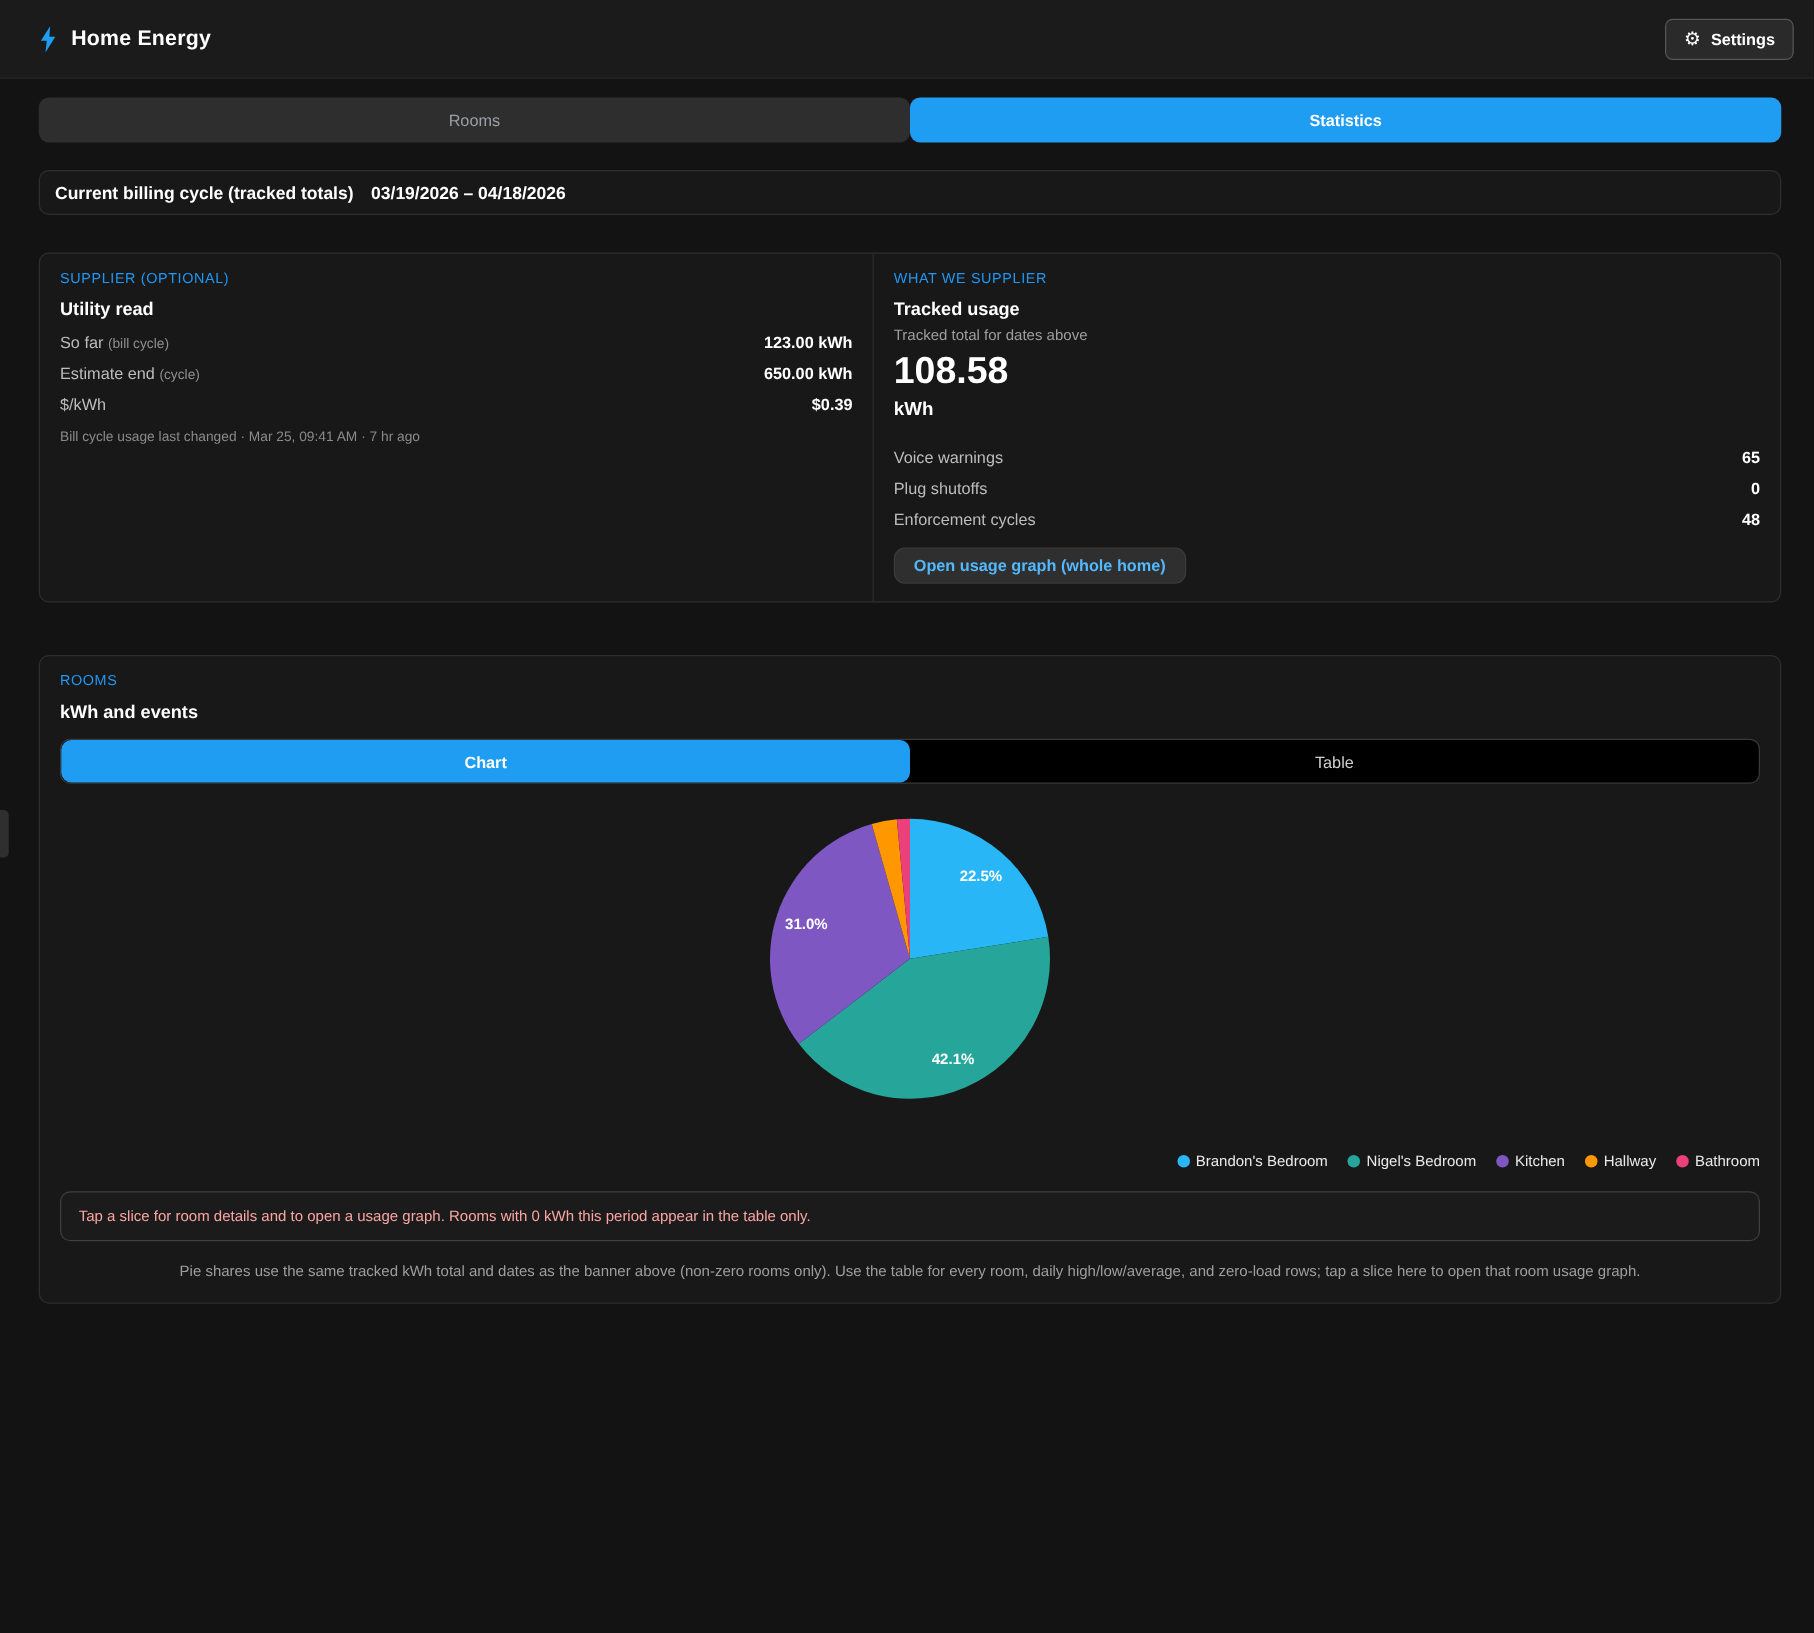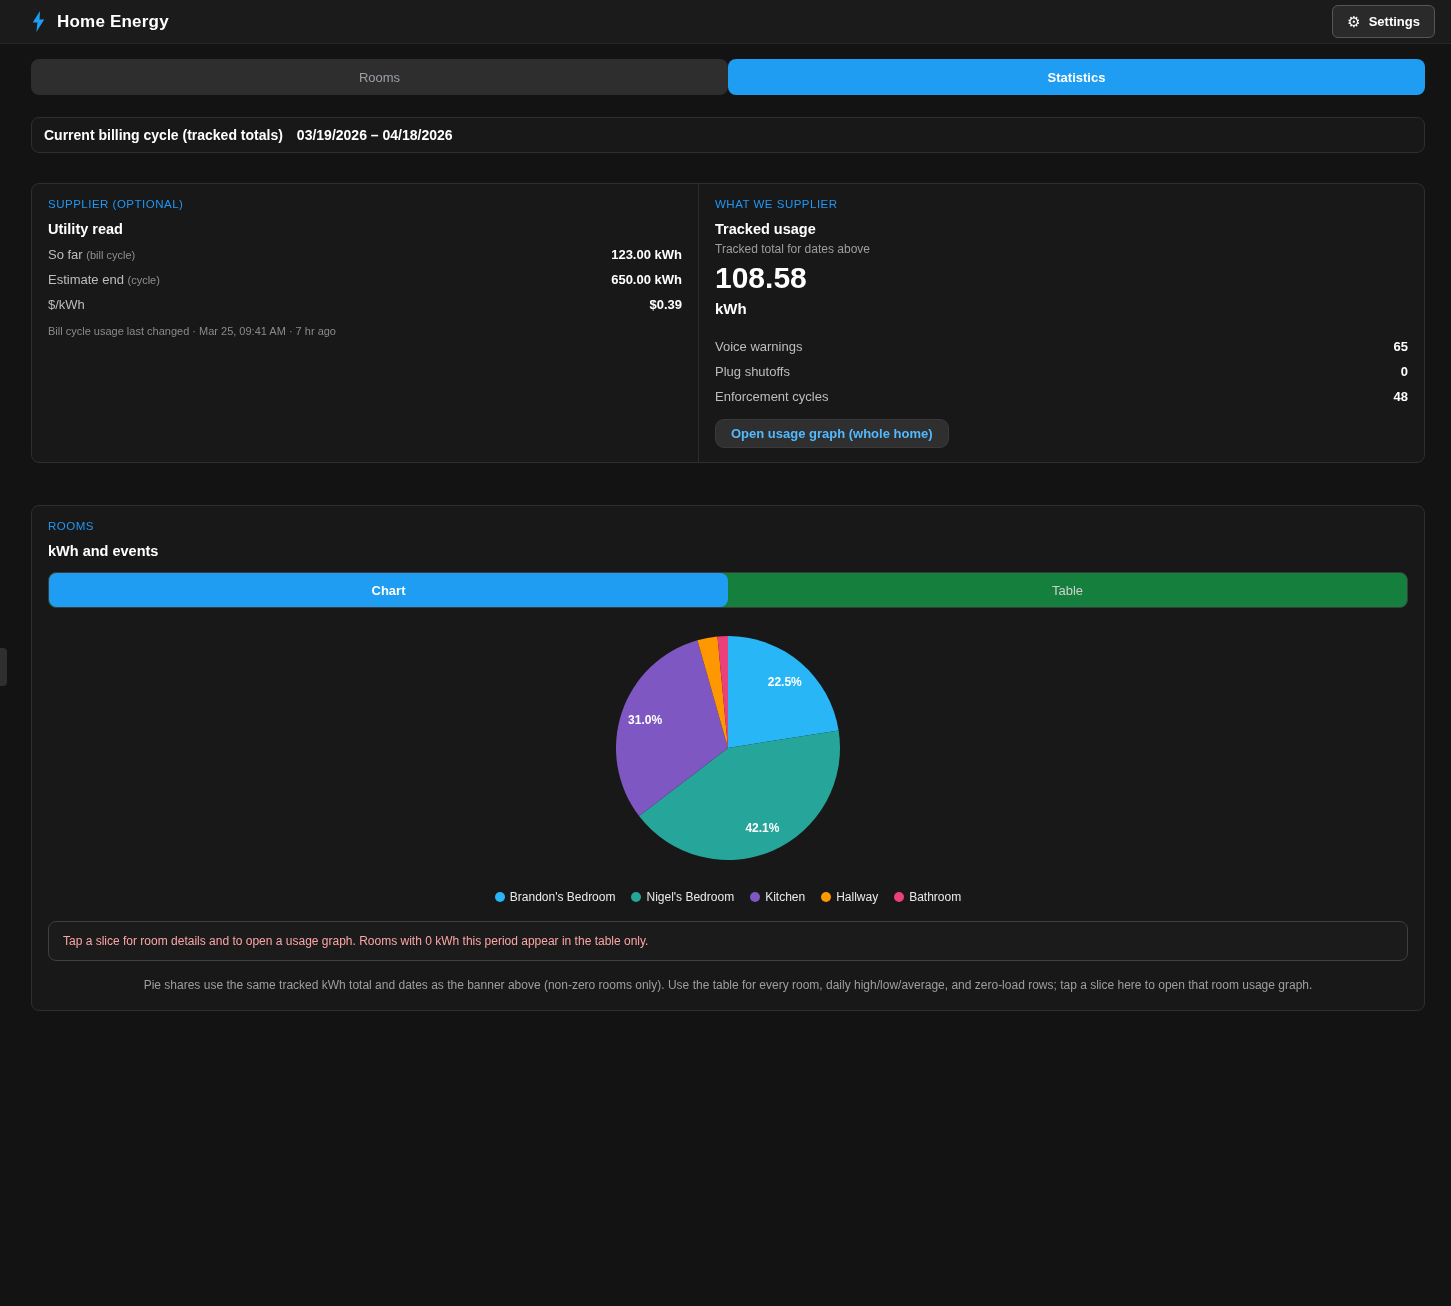--- a/index.html
+++ b/index.html
@@ -13,21 +13,21 @@
   html,body{margin:0;padding:0;}
   body{
     width:1451px;height:1306px;overflow:hidden;
     background:var(--page-bg);
     color:#fff;
     font-family:"Liberation Sans","DejaVu Sans",sans-serif;
     position:relative;
   }
   
   .topbar{
-    height:44px;background:#1b1b1b;border-bottom:1px solid #262626;
+    height:63px;background:#1b1b1b;border-bottom:1px solid #262626;
     display:flex;align-items:center;justify-content:space-between;
     padding:0 16px;
   }
   .topbar-left{display:flex;align-items:center;gap:11px;padding-left:16px;}
   .app-title{font-size:17px;font-weight:bold;margin:0;letter-spacing:0.2px;}
   .settings-btn{
     display:flex;align-items:center;gap:8px;
     background:#2a2a2a;border:1px solid #565656;border-radius:6px;
     color:#fff;padding:8px 14px;font-size:13px;font-weight:bold;cursor:pointer;
     font-family:inherit;
@@ -69,25 +69,25 @@
   .big-number .num{font-size:30px;font-weight:bold;}
   .big-number .unit{font-size:15px;font-weight:bold;}
   .measure-rows{margin-top:12px;}
   .ghost-btn{
     margin-top:15px;align-self:flex-start;
     background:#2f2f2f;color:#53b9ff;border:1px solid #3a3a3a;border-radius:9px;
     padding:6px 15px;font-size:13px;font-weight:bold;cursor:pointer;font-family:inherit;
   }
   
   .rooms-card{margin-top:42px;padding:14px 16px 18px;display:flex;flex-direction:column;}
-  .chart-toggle{margin-top:13px;border:1px solid #3a3a3a;background:#15803d;}
+  .chart-toggle{margin-top:13px;border:1px solid #3a3a3a;background:#000000;}
   .pie-wrap{display:flex;justify-content:center;margin-top:10px;}
   .legend{
-    display:flex;justify-content:center;align-items:center;gap:16px;
-    margin-top:12px;font-size:12px;color:#eaeaea;
+    display:flex;justify-content:flex-end;align-items:center;gap:16px;
+    margin-top:25px;font-size:12px;color:#eaeaea;
   }
   .legend-item{display:inline-flex;align-items:center;}
   .legend-dot{width:10px;height:10px;border-radius:50%;display:inline-block;margin-right:5px;}
   .hint-box{
     margin-top:17px;border:1px solid #3f3f3f;border-radius:8px;background:#1b1b1b;
     padding:12px 14px;font-size:12px;color:#fca5a5;
   }
   .rooms-footnote{margin-top:17px;text-align:center;font-size:12px;color:#9e9e9e;padding:0 30px;}
   .drawer-handle{
     position:absolute;left:0;top:648px;width:7px;height:38px;

